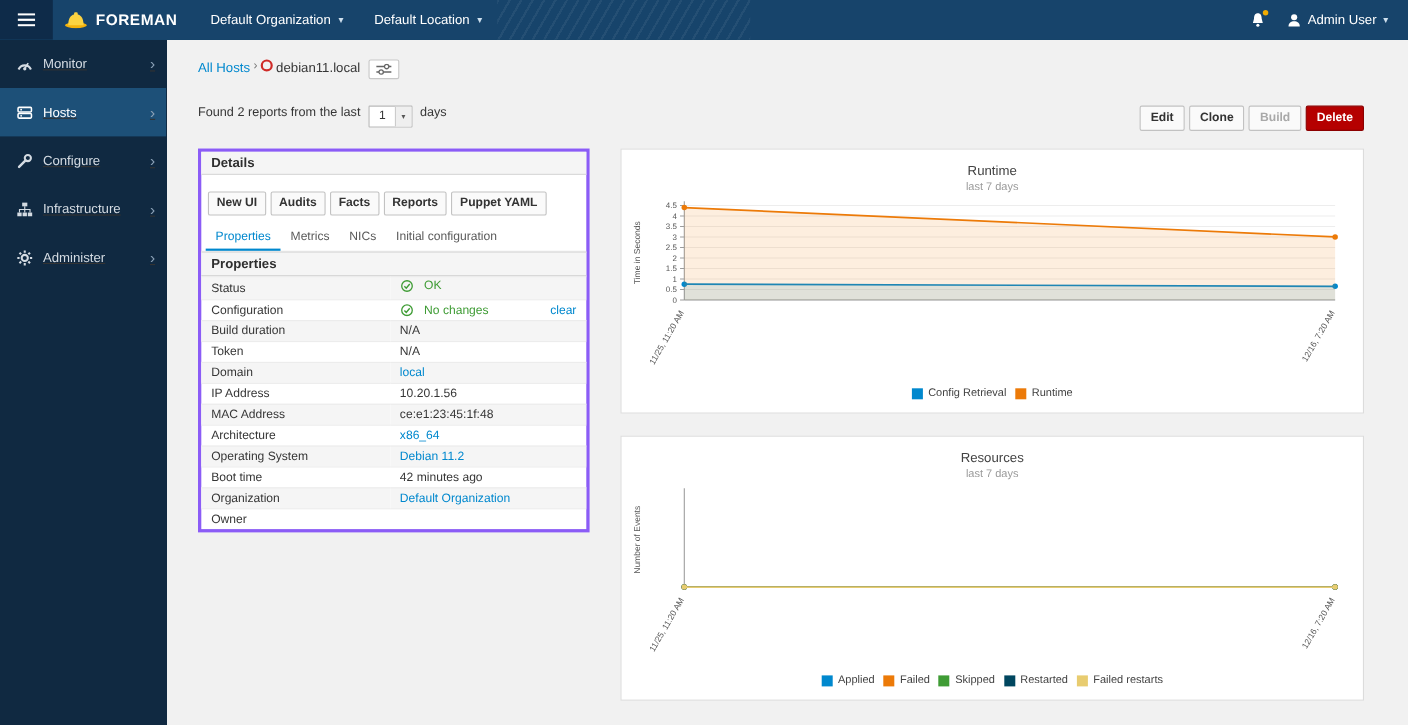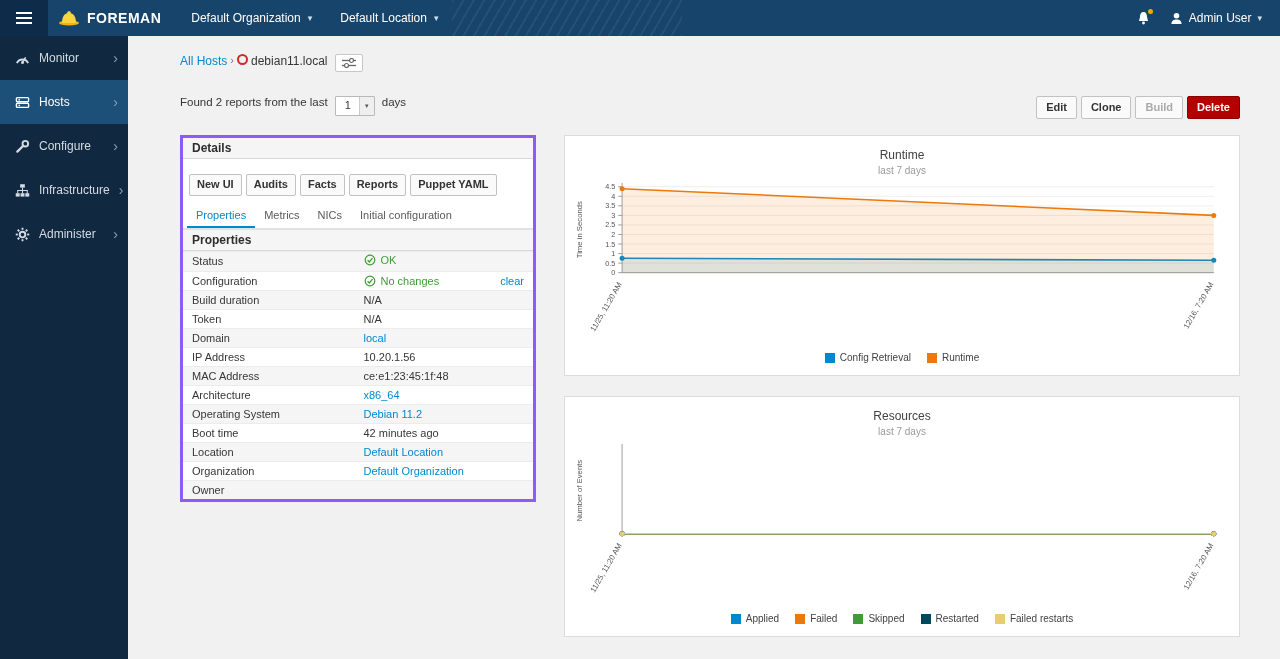--- a/index.html
+++ b/index.html
@@ -12,21 +12,21 @@
   .brand { display:flex; align-items:center; gap:7px; padding:0 16px 0 10px; font-weight:bold; font-size:14px; letter-spacing:.5px; }
   .nav-dd { padding:0 14px; height:36px; display:flex; align-items:center; gap:7px; font-size:12px; cursor:pointer; color:#fff; }
   .nav-dd .caret, .user-dd .caret { font-size:9px; color:#cfe0ee; }
   .hatch { width:230px; height:36px; background:repeating-linear-gradient(120deg, rgba(255,255,255,0.06) 0 2px, transparent 2px 9px); }
   .top-spacer { flex:1; }
   .bell-wrap { position:relative; padding:0 12px; height:36px; display:flex; align-items:center; cursor:pointer; }
   .bell-dot { position:absolute; top:9px; right:9px; width:5px; height:5px; border-radius:50%; background:#f0ab00; }
   .user-dd { display:flex; align-items:center; gap:6px; padding:0 18px 0 8px; height:36px; cursor:pointer; font-size:12px; }
 
   
-  nav { position:fixed; top:36px; left:0; bottom:0; width:128px; background:#102941; z-index:10; }
+  nav { position:fixed; top:36px; left:0; bottom:0; width:151px; background:#102941; z-index:10;text-decoration:underline; }
   .side-item { height:44px; display:flex; align-items:center; gap:9px; padding:0 10px 0 15px; color:#d4dbe2; font-size:12px; cursor:pointer; }
   .side-item svg { flex:0 0 auto; }
   .side-item .chev { margin-left:auto; color:#8ba1b6; font-size:14px; line-height:1; }
   .side-item.active { background:#1d5078; color:#fff; }
 
   
   main { margin-left:139px; padding:18px 40px 0 41px; }
   .breadcrumb { display:flex; align-items:flex-start; gap:3px; font-size:12px; }
   .breadcrumb a { color:#0088ce; text-decoration:none; cursor:pointer; }
   .crumb-sep { color:#777; font-size:11px; }
@@ -53,30 +53,30 @@
   .btn-row .btn { padding:2px 7px;margin-top:8px; }
   .tabs { display:flex; border-bottom:1px solid #e2e2e2; padding:0 4px; }
   .tab { padding:6px 9px 5px; font-size:11px; color:#5a5a5a; cursor:pointer; border-bottom:2px solid transparent; }
   .tab.active { color:#0088ce; border-bottom-color:#0088ce; }
 
   table.props { width:100%; border-collapse:collapse; }
   .props td { padding:2.5px 9px; font-size:11px; height:19px; vertical-align:middle; border-top:1px solid #ececec; color:#363636; }
   .props tr:nth-child(odd) td { background:#f5f5f5; }
   .props td.prop-label { width:49%; }
   a.lnk { color:#0088ce; text-decoration:none; cursor:pointer; }
-  .ok { color:#3f9c35; display:inline-flex; align-items:center; gap:5px; }
+  .ok { color:#3f9c35; display:inline-flex; align-items:center; gap:10px; }
   .val-flex { display:flex; justify-content:space-between; align-items:center; }
 
   
   .charts-col { flex:1; display:flex; flex-direction:column; gap:20px; }
   .chart-card { background:#fff; border:1px solid #dcdcdc; padding:12px 4px 4px; }
   .chart-title { text-align:center; font-size:12px; color:#424242; }
   .chart-sub { text-align:center; font-size:10px; color:#9a9a9a; margin-top:3px; }
   svg.chart { display:block; width:100%; height:170px; margin-top:4px; }
-  .legend { display:flex; justify-content:center; gap:16px; font-size:10px; color:#424242; padding:2px 0 8px; }
+  .legend { display:flex; justify-content:center; gap:8px; font-size:10px; color:#424242; padding:2px 0 8px; }
   .legend-item { display:inline-flex; align-items:center; cursor:pointer; }
   .legend-item .sw { width:10px; height:10px; display:inline-block; margin-right:5px; }
 </style>
 </head>
 <body>
 
 <header>
   <div class="hamburger">
     <svg width="16" height="12" viewBox="0 0 16 12">
       <rect y="0" width="16" height="2" fill="#fff"></rect>
@@ -278,24 +278,20 @@
               <td class="prop-label">Architecture</td>
               <td class="prop-value"><a class="lnk">x86_64</a></td>
             </tr>
             <tr>
               <td class="prop-label">Operating System</td>
               <td class="prop-value"><a class="lnk">Debian 11.2</a></td>
             </tr>
             <tr>
               <td class="prop-label">Boot time</td>
               <td class="prop-value"><span>42 minutes ago</span></td>
-            </tr>
-            <tr>
-              <td class="prop-label">Location</td>
-              <td class="prop-value"><a class="lnk">Default Location</a></td>
             </tr>
             <tr>
               <td class="prop-label">Organization</td>
               <td class="prop-value"><a class="lnk">Default Organization</a></td>
             </tr>
             <tr>
               <td class="prop-label">Owner</td>
               <td class="prop-value"><span></span></td>
             </tr>
           </tbody>

